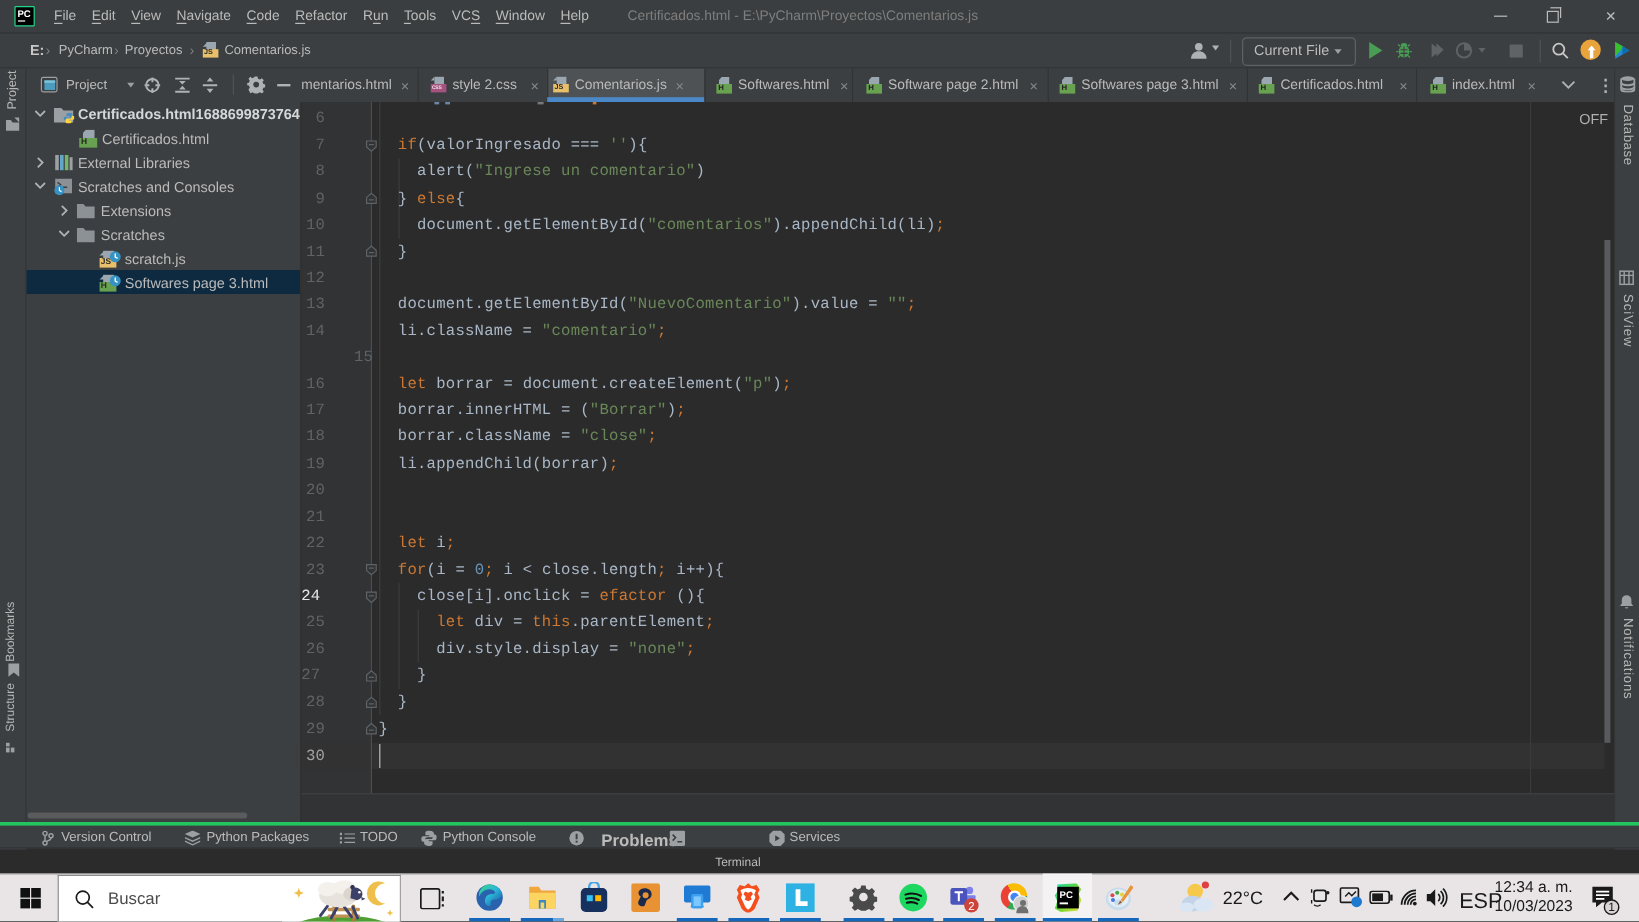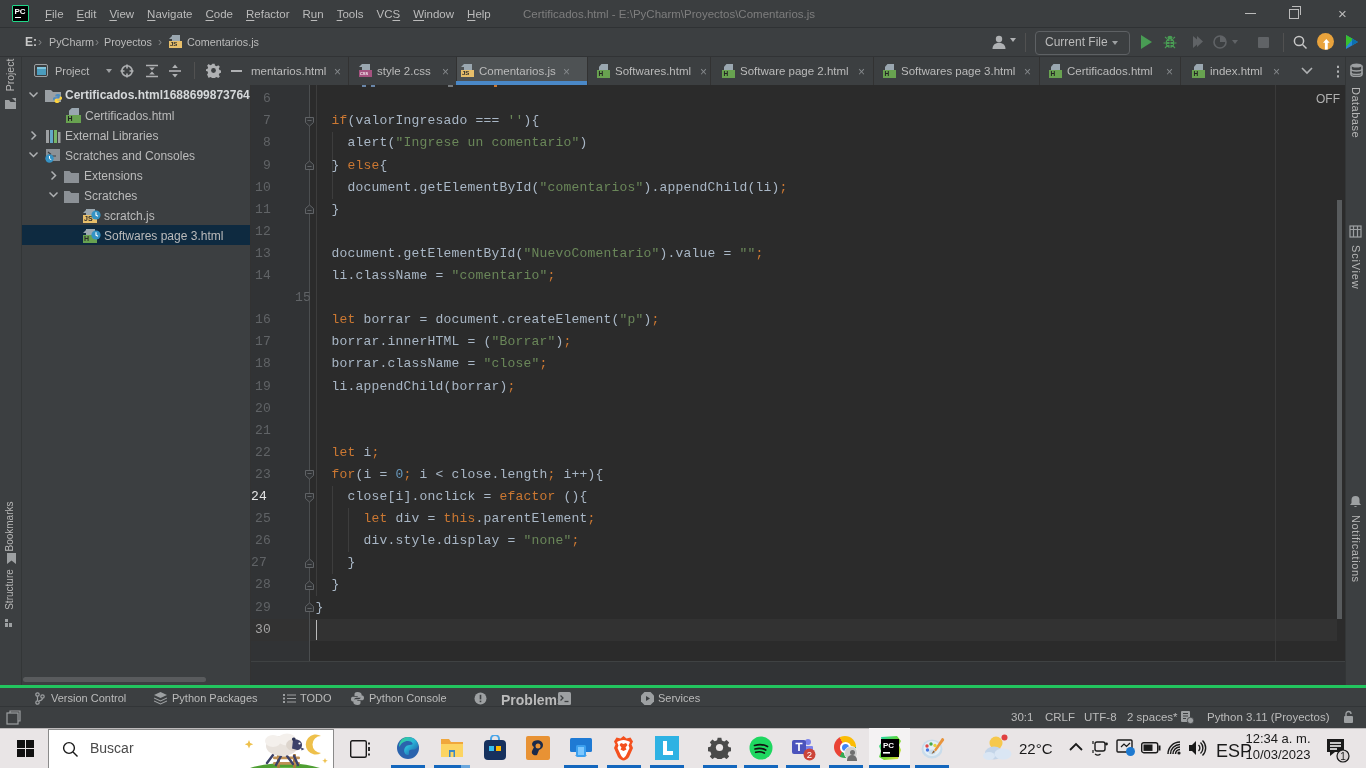--- a/index.html
+++ b/index.html
@@ -442,40 +442,20 @@
         <path d="M6.5 9.5h4" stroke="#3c3f41" stroke-width="1.3"></path>
       </svg>
   <div class="a" style="font-size:10px;color:#bbbbbb;left:596px;top:4px;margin-top:22px;">Terminal</div>
   <svg class="a" style="left:641px;top:4px;" width="13" height="13" viewBox="0 0 13 13">
         <path d="M3.5 0h6L13 3.5v6L9.5 13h-6L0 9.5v-6z" fill="#9da0a2"></path>
         <path d="M5 4l4 2.5L5 9z" fill="#3c3f41"></path>
       </svg>
   <div class="a" style="font-size:11px;color:#bbbbbb;left:658px;top:4px;">Services</div>
 </div>
 
-<div class="a" style="left:0;top:707px;width:1366px;height:21px;background:#3c3f41;">
-  <svg class="a" style="left:6px;top:3px;" width="15" height="15" viewBox="0 0 15 15">
-        <rect x="1" y="3" width="11" height="11" fill="none" stroke="#9da0a2" stroke-width="1.2"></rect>
-        <path d="M4 3V1h10v10h-2" fill="none" stroke="#9da0a2" stroke-width="1.2"></path>
-      </svg>
-  <div class="a" style="font-size:11.5px;color:#bbbbbb;left:1011px;top:4px;">30:1</div>
-  <div class="a" style="font-size:11.5px;color:#bbbbbb;left:1045px;top:4px;">CRLF</div>
-  <div class="a" style="font-size:11.5px;color:#bbbbbb;left:1084px;top:4px;">UTF-8</div>
-  <div class="a" style="font-size:11.5px;color:#bbbbbb;left:1127px;top:4px;">2 spaces*</div>
-  <svg class="a" style="left:1181px;top:4px;" width="13" height="13" viewBox="0 0 13 13">
-        <rect x="0" y="0" width="9" height="11" rx="1" fill="#9da0a2"></rect>
-        <path d="M2 2.5h5M2 5h5M2 7.5h3" stroke="#3c3f41" stroke-width="1"></path>
-        <circle cx="9.5" cy="9.5" r="3.2" fill="#9da0a2" stroke="#3c3f41" stroke-width="0.8"></circle>
-      </svg>
-  <div class="a" style="font-size:11.5px;color:#bbbbbb;left:1207px;top:4px;">Python 3.11 (Proyectos)</div>
-  <svg class="a" style="left:1343px;top:3px;" width="11" height="14" viewBox="0 0 11 14">
-        <rect x="1" y="6" width="9" height="7" rx="1" fill="#9da0a2"></rect>
-        <path d="M3 6V4a2.5 2.5 0 015 0" fill="none" stroke="#9da0a2" stroke-width="1.4"></path>
-      </svg>
-</div>
 
 <div class="a" style="left:0;top:728px;width:1366px;height:40px;background:#e9e5e6;border-top:1px solid #bdbabb;box-sizing:border-box;">
 
   <div class="a" style="left:17px;top:11px;width:7.5px;height:7.5px;background:#111;"></div>
   <div class="a" style="left:26px;top:11px;width:7.5px;height:7.5px;background:#111;"></div>
   <div class="a" style="left:17px;top:20px;width:7.5px;height:7.5px;background:#111;"></div>
   <div class="a" style="left:26px;top:20px;width:7.5px;height:7.5px;background:#111;"></div>
 
   <div class="a" style="left:48px;top:0;width:286px;height:40px;background:#fff;border:1px solid #8a8a8a;border-bottom:none;box-sizing:border-box;overflow:hidden;">
     <svg class="a" style="left:13px;top:11px;" width="17" height="17" viewBox="0 0 17 17">

